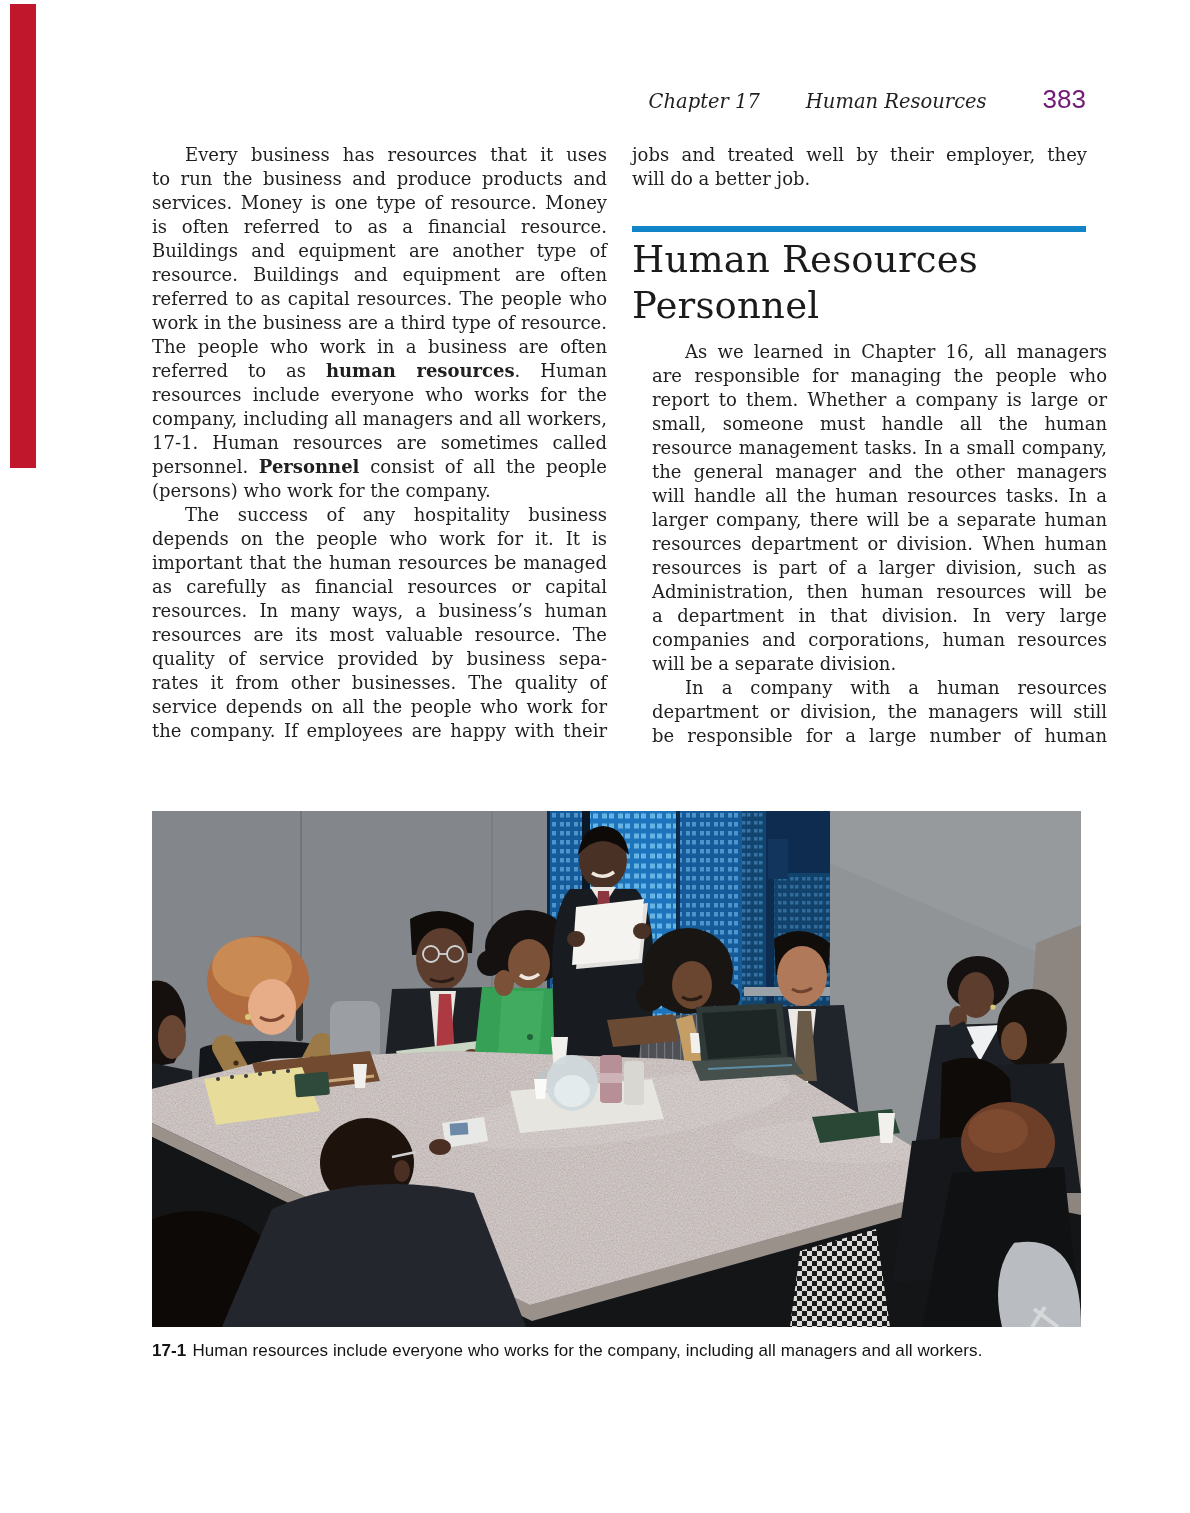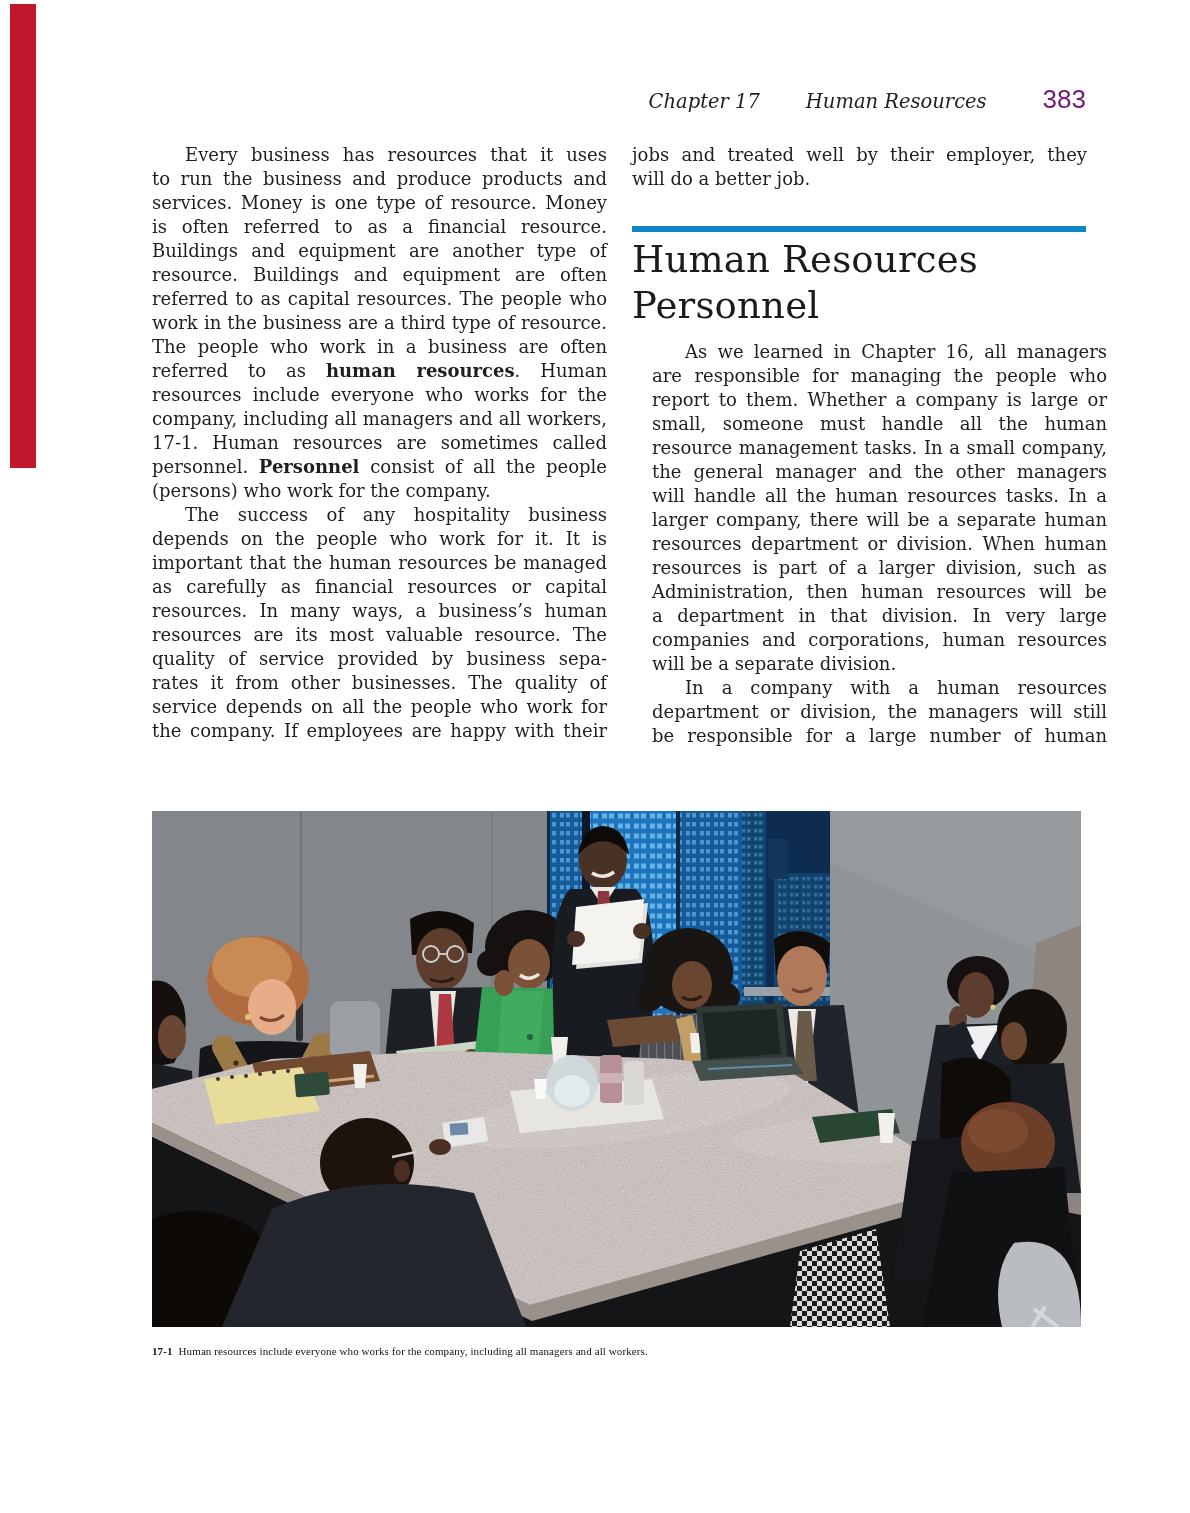--- a/index.html
+++ b/index.html
@@ -16,21 +16,21 @@
   #right-intro{left:632px;top:143px;}
   #right-body{left:652px;top:340px;}
   .ln{text-align:justify;text-align-last:justify;height:24px;white-space:nowrap;overflow:visible;}
   .ln.end{text-align-last:left;}
   .ln.ind{text-indent:33px;}
   .rule{position:absolute;left:632px;top:226px;width:454px;height:6px;}
   .headline{position:absolute;left:632px;top:237px;width:455px;
             font-size:37px;line-height:46px;font-weight:400;color:#1b1b1d;letter-spacing:.2px;}
   .figure{position:absolute;left:152px;top:811px;width:929px;height:516px;}
   .caption{position:absolute;left:152px;top:1340px;width:934px;
-           font-family:Liberation Serif, serif;font-size:11px;line-height:22px;color:#141414;
+           font-family:Liberation Sans, sans-serif;font-size:17px;line-height:22px;color:#141414;
            letter-spacing:.1px;}
   .caption b{margin-right:6px;}
 </style>
 </head>
 <body>
 
 <div class="page">
 
   <div class="edge-tab" style="background: rgb(192, 23, 44);"></div>
 

